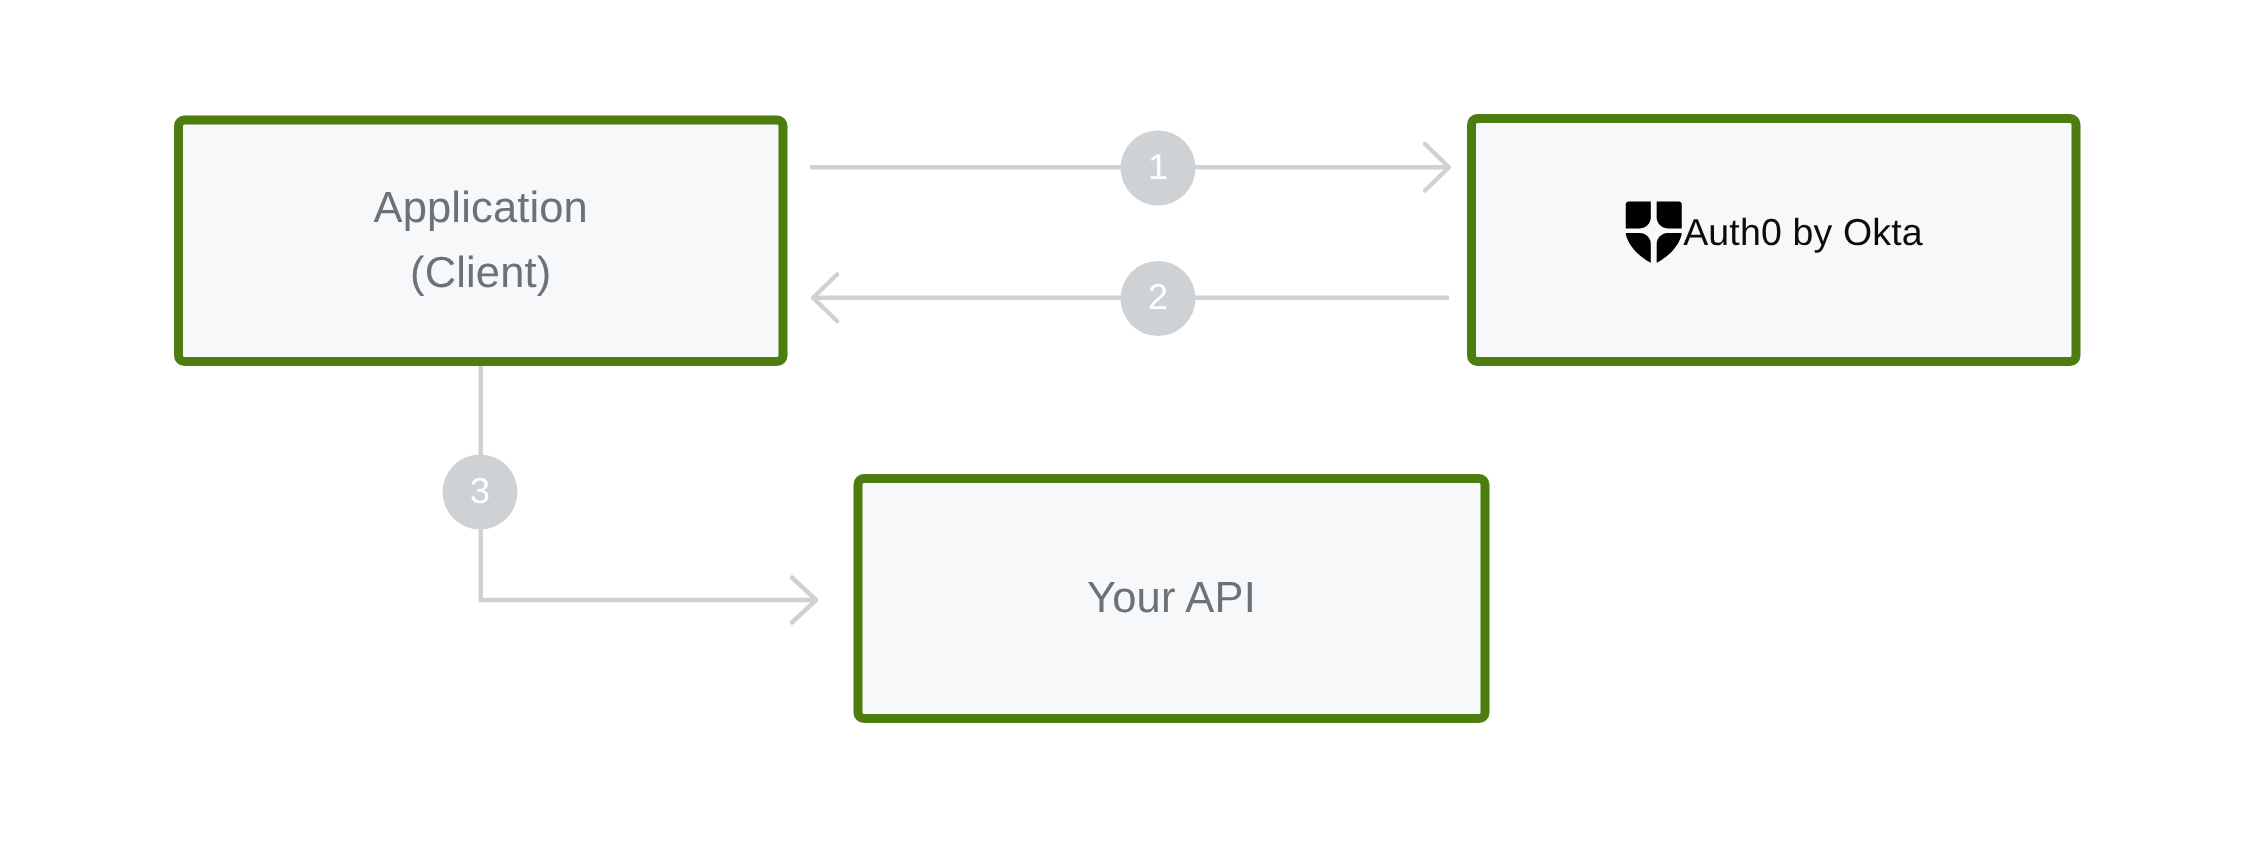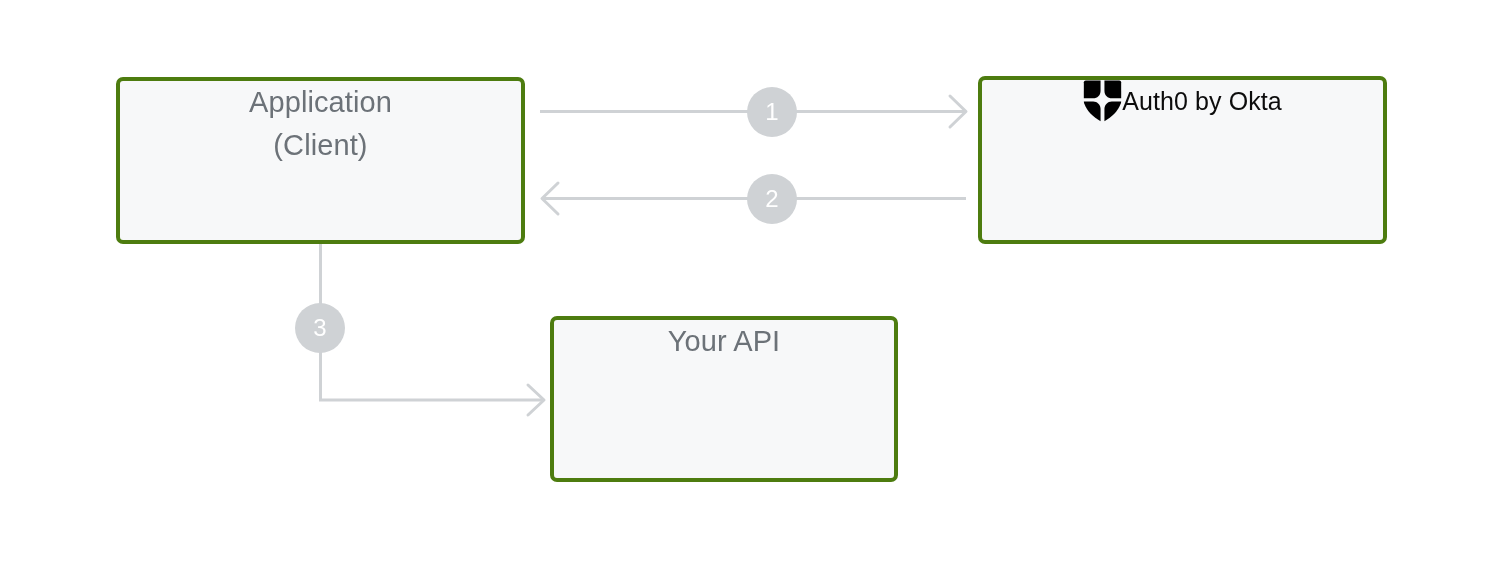--- a/index.html
+++ b/index.html
@@ -17,38 +17,39 @@
     height: 571px;
     background: #ffffff;
     overflow: hidden;
   }
 
   
   .node {
     position: absolute;
     box-sizing: border-box;
     background: #f7f8f9;
-    border: 4px solid #4d7c0f;
+    border: 6px solid #4d7c0f;
     border-radius: 7px;
     display: flex;
     flex-direction: column;
     align-items: center;
+    justify-content: center;
   }
   .node-line {
     color: #6c7278;
     font-size: 29px;
     font-weight: 400;
     line-height: 43px;
     letter-spacing: 0.1px;
     white-space: nowrap;
   }
 
   #node-application { left: 116px; top: 77px;  width: 409px; height: 167px; }
   #node-auth-server { left: 978px; top: 76px;  width: 409px; height: 168px; }
-  #node-your-api    { left: 550px; top: 316px; width: 348px; height: 166px; }
+  #node-your-api    { left: 569px; top: 316px; width: 424px; height: 166px; }
 
   
   .brand-lockup {
     display: flex;
     align-items: center;
     justify-content: center;
     margin-bottom: 11px;
   }
   .brand-logo {
     display: block;

